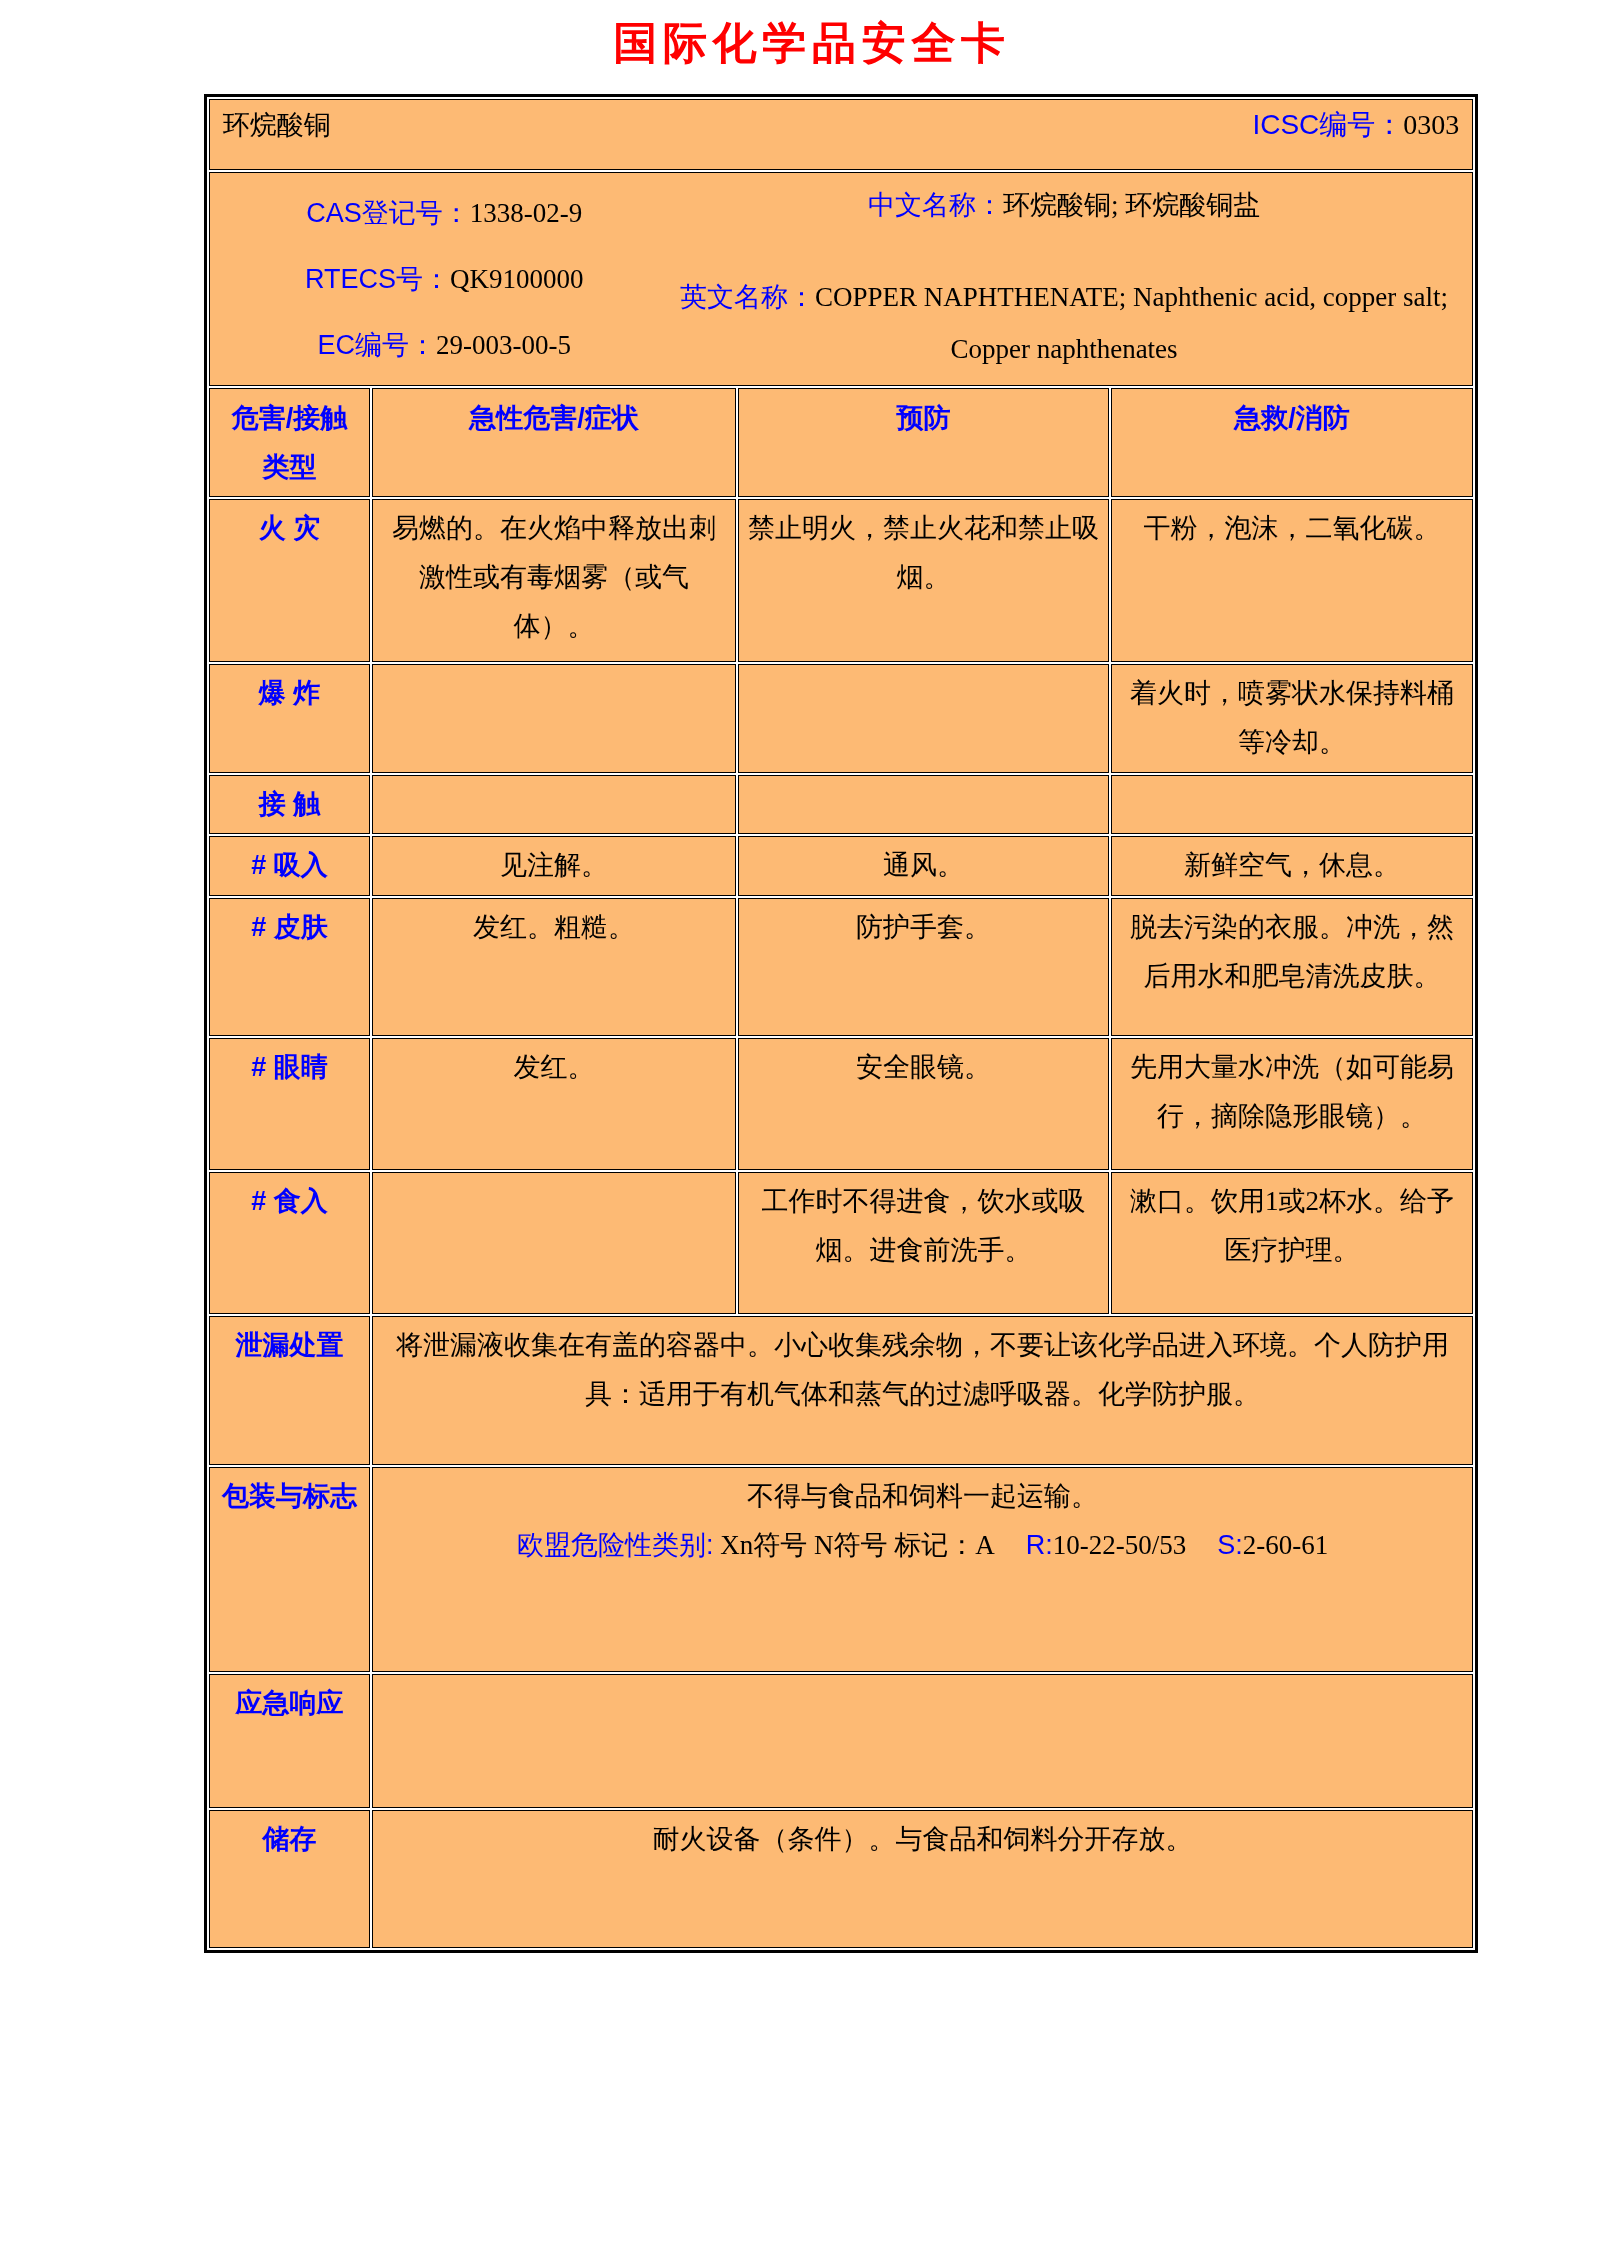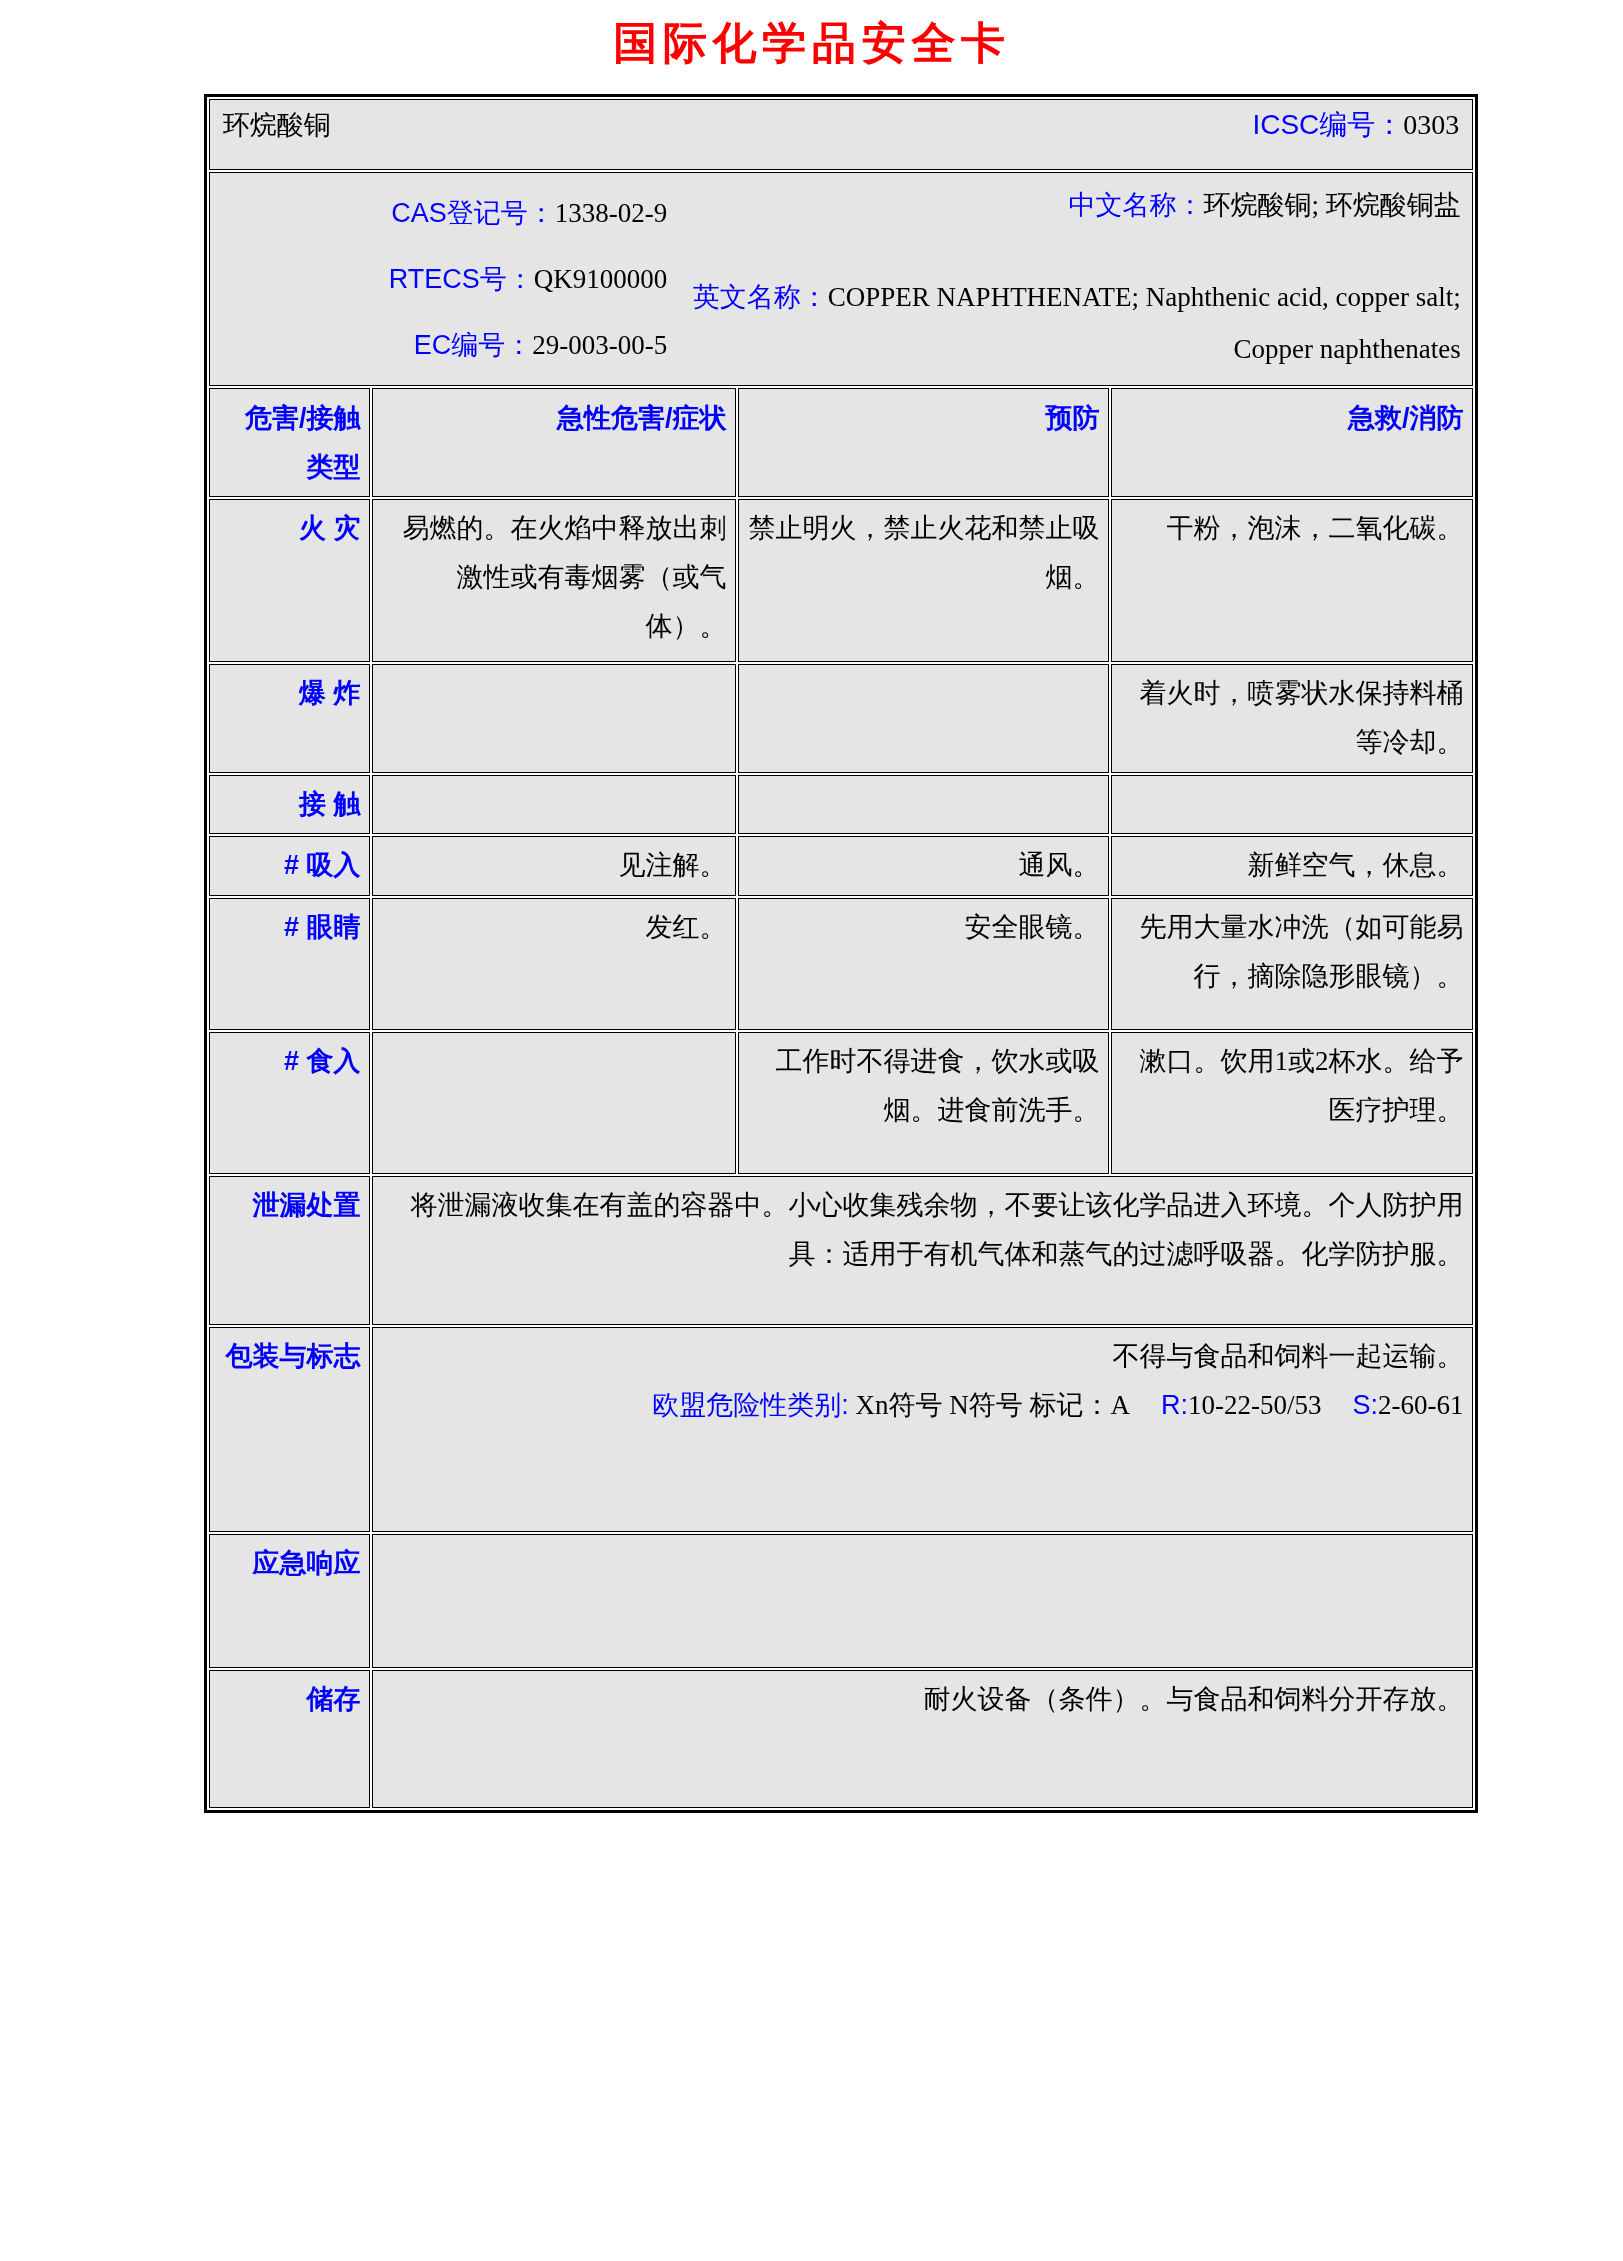--- a/index.html
+++ b/index.html
@@ -23,23 +23,23 @@
   table.icsc {
     margin: 21px 0 0 204px;
     width: 1274px;
     border: 3.5px solid #000;
     border-collapse: separate;
     border-spacing: 2.8px;
     table-layout: fixed;
   }
   table.icsc td, table.icsc th {
     border: 1.4px solid #000;
-    background: #e5e5e5;
+    background: #fdba74;
     vertical-align: top;
-    text-align: right;
+    text-align: center;
     padding: 4.2px 8.5px;
     font-size: 27px;
     line-height: 1.82;
     overflow: hidden;
   }
   th.colhead {
     color: #0000ff;
     font-weight: bold;
     font-family: "Liberation Sans", "DejaVu Sans", sans-serif;
     font-size: 30px;
@@ -165,20 +165,26 @@
     <td></td>
   </tr>
 
   <tr class="rh-inh">
     <td class="rowlabel"># 吸入</td>
     <td>见注解。</td>
     <td>通风。</td>
     <td>新鲜空气，休息。</td>
   </tr>
 
+  <tr class="rh-skin">
+    <td class="rowlabel"># 皮肤</td>
+    <td>发红。粗糙。</td>
+    <td>防护手套。</td>
+    <td>脱去污染的衣服。冲洗，然后用水和肥皂清洗皮肤。</td>
+  </tr>
 
   <tr class="rh-eyes">
     <td class="rowlabel"># 眼睛</td>
     <td>发红。</td>
     <td>安全眼镜。</td>
     <td>先用大量水冲洗（如可能易行，摘除隐形眼镜）。</td>
   </tr>
 
   <tr class="rh-ing">
     <td class="rowlabel"># 食入</td>

